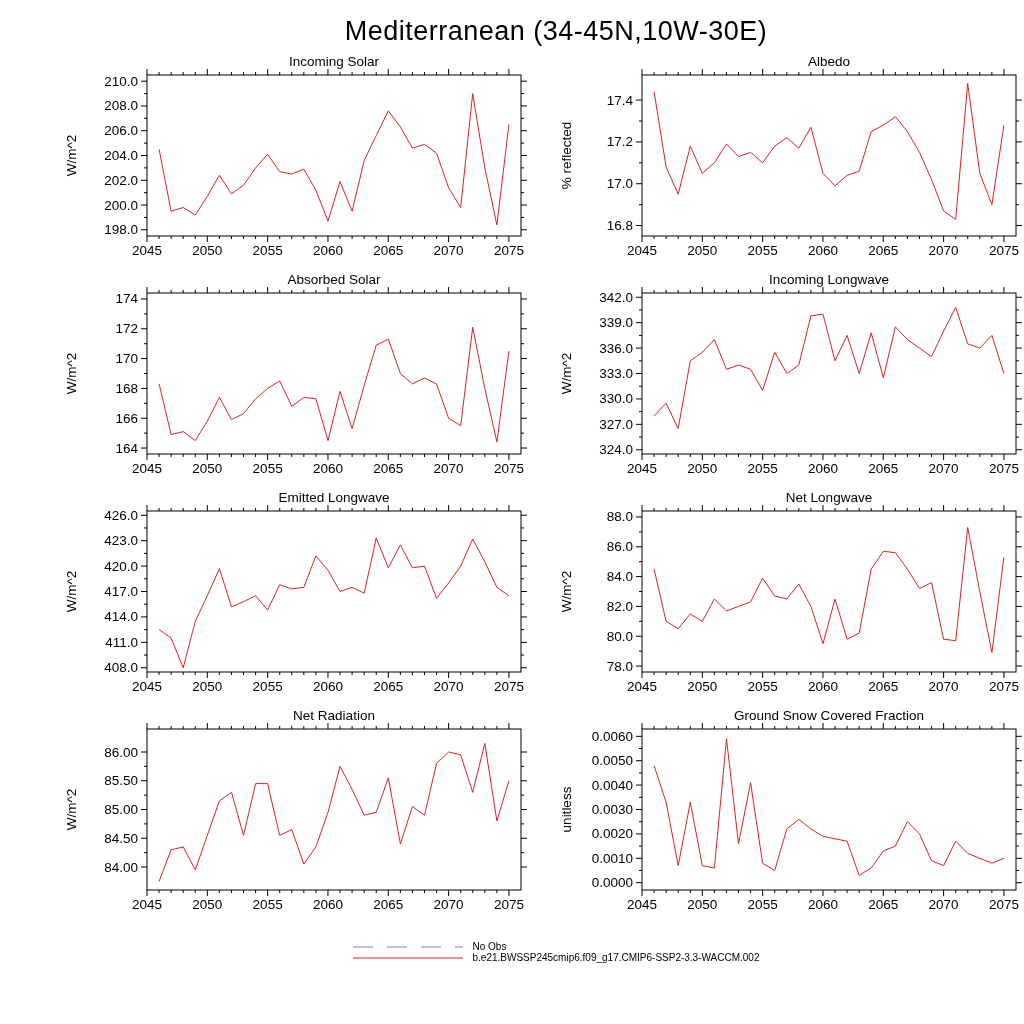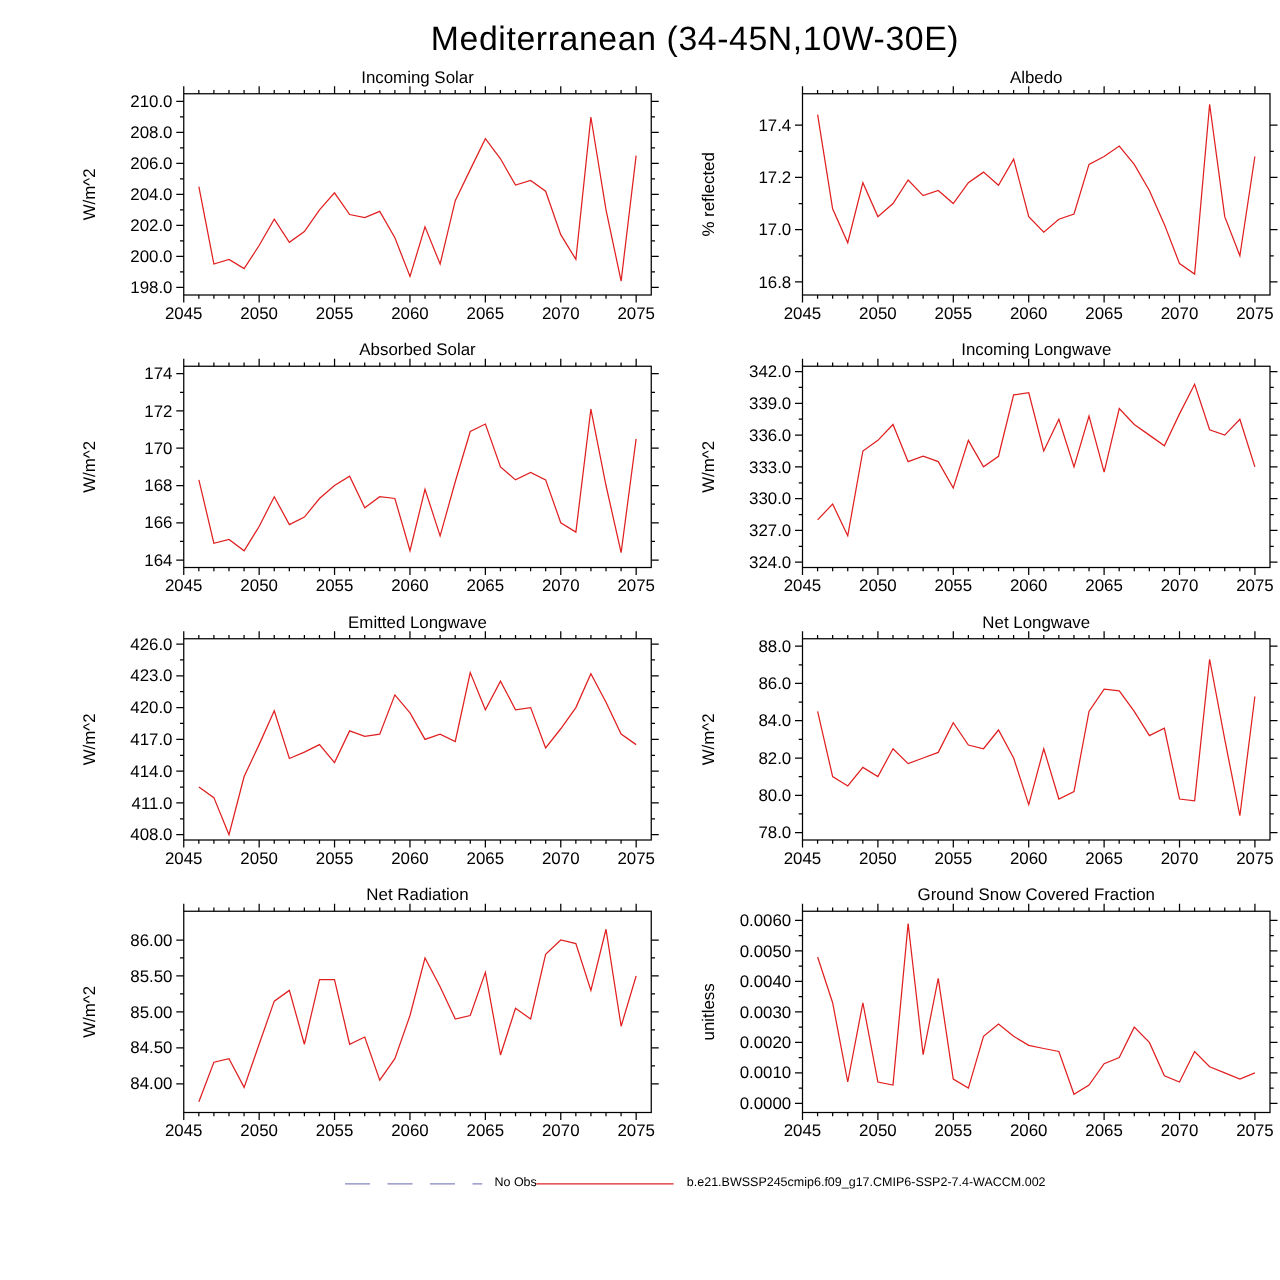--- a/index.html
+++ b/index.html
@@ -4,21 +4,21 @@
 <style>
   html,body{margin:0;padding:0;background:#ffffff;}
   body{width:1024px;height:1024px;font-family:"Liberation Sans","DejaVu Sans",sans-serif;color:#000;}
   .page{width:1024px;height:1024px;position:relative;overflow:hidden;padding-left:44px;}
   .main-title{text-align:center;font-size:27px;font-weight:400;margin:16px 0 8px 0;letter-spacing:.5px;}
   .charts-grid{width:990px;margin:0 auto;display:grid;grid-template-columns:1fr 1fr;row-gap:2px;}
   .panel{display:flex;justify-content:flex-start;}
   .panel svg{display:block;}
   svg text{fill:#000;font-family:"Liberation Sans","DejaVu Sans",sans-serif;}
   .legend{margin-top:16px;display:flex;flex-direction:column;align-items:center;}
-  .legend-inner{display:flex;flex-direction:row;align-items:flex-start;}
+  .legend-inner{display:flex;flex-direction:column;align-items:flex-start;}
   .legend-row{display:flex;align-items:center;gap:10px;}
   .legend-label{font-size:10px;}
   .legend-line .dash{stroke-width:1;stroke-dasharray:20 14;}
   .legend-line .solid{stroke-width:1;}
 </style>
 </head>
 <body>
 
 <div class="page">
   <h1 class="main-title">Mediterranean (34-45N,10W-30E)</h1>
@@ -874,17 +874,17 @@
       <div class="legend-row">
         <svg class="legend-line" width="110" height="6">
           <line class="dash" x1="0" y1="3" x2="110" y2="3" stroke="#8585c0"></line>
         </svg>
         <span class="legend-label">No Obs</span>
       </div>
       <div class="legend-row">
         <svg class="legend-line" width="110" height="6">
           <line class="solid" x1="0" y1="3" x2="110" y2="3" stroke="#e02020"></line>
         </svg>
-        <span class="legend-label">b.e21.BWSSP245cmip6.f09_g17.CMIP6-SSP2-7.4-WACCM.002</span>
+        <span class="legend-label">b.e21.BWSSP245cmip6.f09_g17.CMIP6-SSP2-3.3-WACCM.002</span>
       </div>
     </div>
   </div>
 </div>
 
 </body></html>

